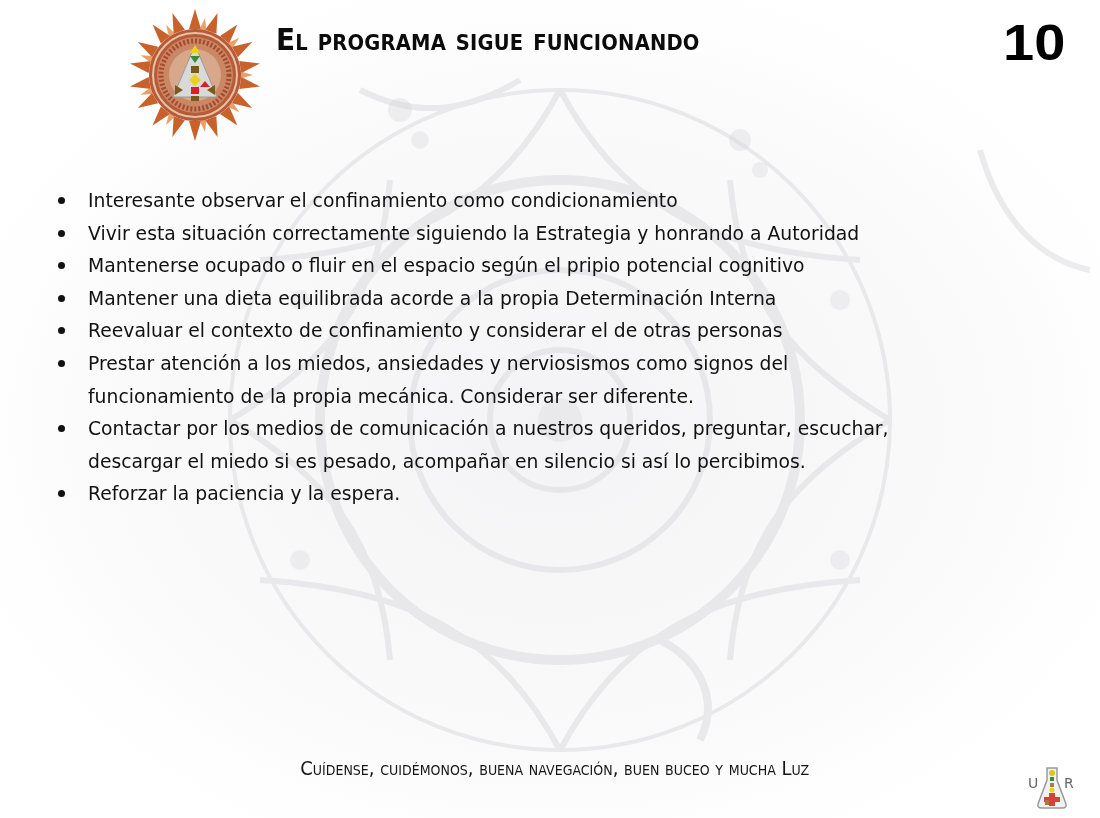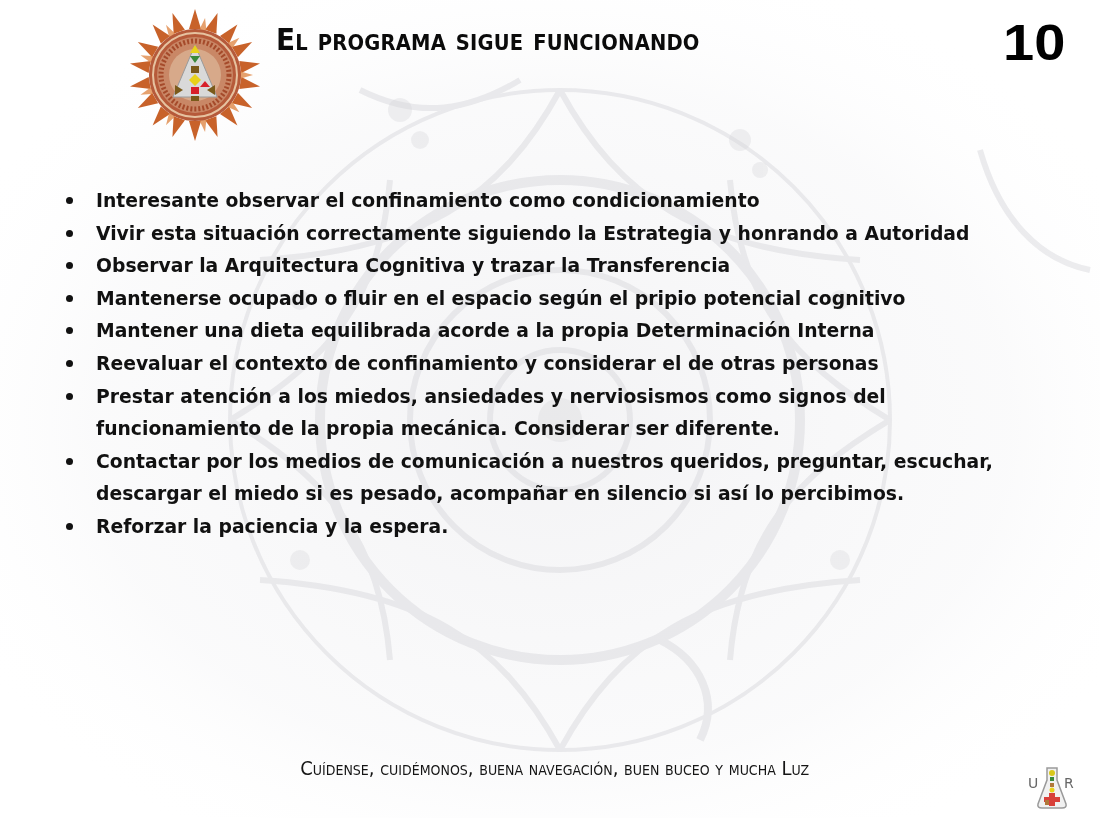--- a/index.html
+++ b/index.html
@@ -48,27 +48,26 @@
       font-family: "Liberation Sans", sans-serif;
       font-weight: bold;
       font-size: 50px;
       color: #000000;
       letter-spacing: 0px;
       transform: scaleX(1.12);
       transform-origin: left center;
     }
     .bullets {
       position: absolute;
-      left: 62px;
+      left: 54px;
       top: 184px;
       width: 1010px;
       margin: 0;
       padding: 0;
       list-style: none;
-      font-weight: bold;
     }
     .bullet-item {
       position: relative;
       padding-left: 34px;
       font-family: "DejaVu Sans", sans-serif;
       font-size: 20.3px;
       line-height: 32.6px;
       color: #111111;
       white-space: nowrap;
     }
@@ -221,26 +220,20 @@
   </li>
   <li class="bullet-item">
     <span class="dot"></span>
     <span class="bullet-text">
       <span class="bullet-line">Vivir esta situación correctamente siguiendo la Estrategia y honrando a Autoridad</span>
     </span>
   </li>
   <li class="bullet-item">
     <span class="dot"></span>
     <span class="bullet-text">
-      <span class="bullet-line">Observar la Arquitectura Cognitiva y trazar la Transferencia</span>
-    </span>
-  </li>
-  <li class="bullet-item">
-    <span class="dot"></span>
-    <span class="bullet-text">
       <span class="bullet-line">Mantenerse ocupado o fluir en el espacio según el pripio potencial cognitivo</span>
     </span>
   </li>
   <li class="bullet-item">
     <span class="dot"></span>
     <span class="bullet-text">
       <span class="bullet-line">Mantener una dieta equilibrada acorde a la propia Determinación Interna</span>
     </span>
   </li>
   <li class="bullet-item">

